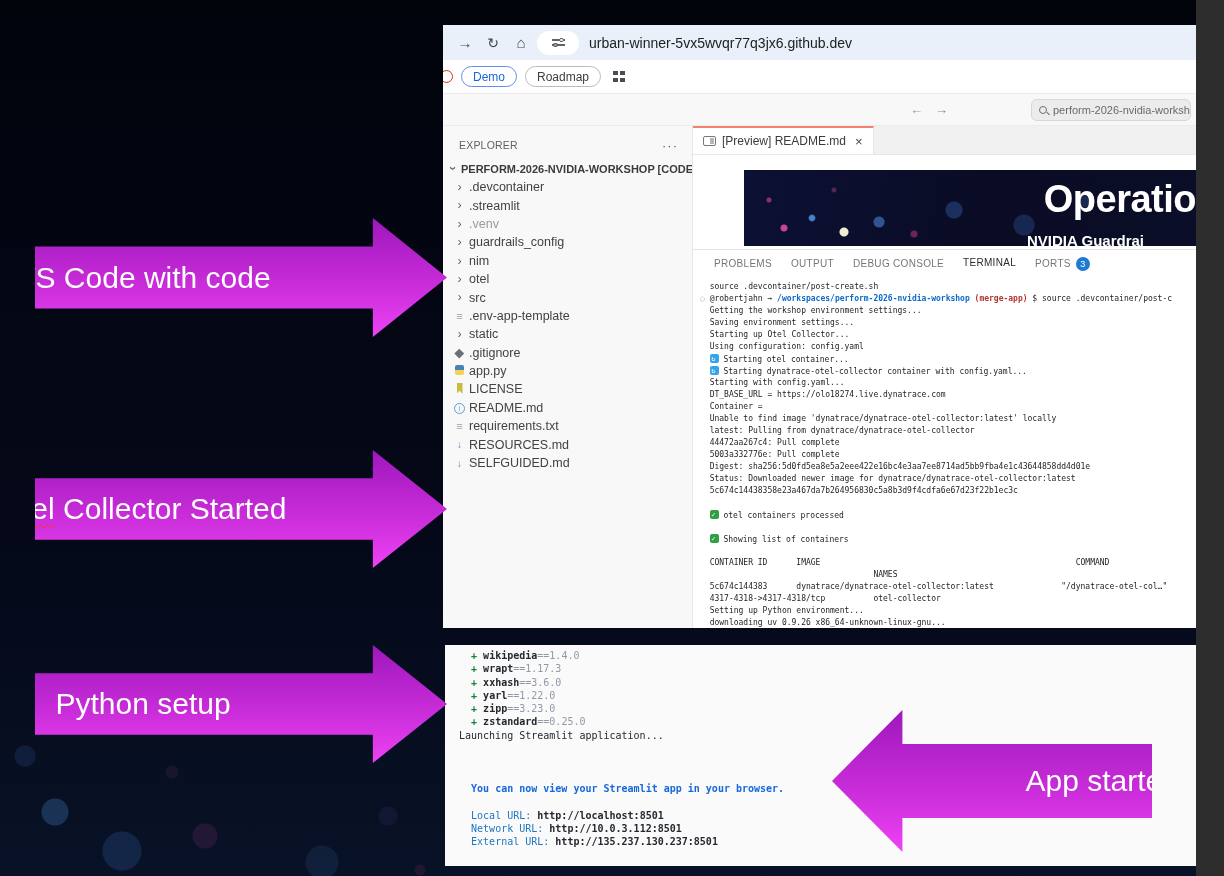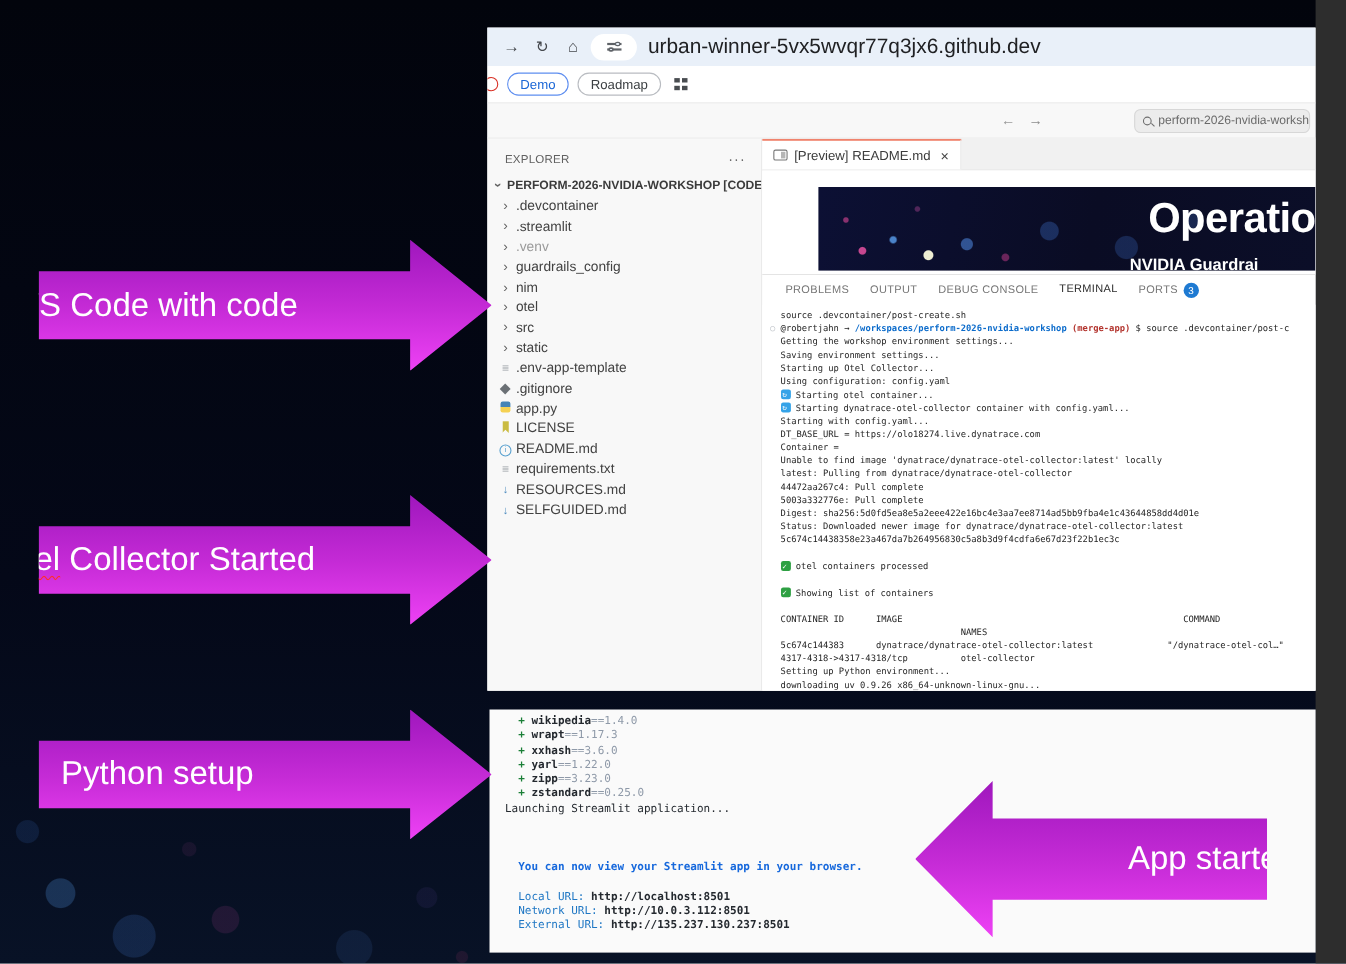--- a/index.html
+++ b/index.html
@@ -31,21 +31,21 @@
   .ic-reload::before { content:"\21BB"; font-size:14px; }
   .ic-home::before { content:"\2302"; font-size:15px; }
   .site-pill { width:42px; height:24px; background:#fff; border-radius:13px; margin:0 6px 0 2px;
                display:flex; align-items:center; justify-content:center; }
   .tune { position:relative; width:13px; height:9px; }
   .tune::before { content:""; position:absolute; left:0; top:1px; width:13px; height:1.5px;
                   background:#5f6368; box-shadow:0 5px 0 #5f6368; }
   .tune::after { content:""; position:absolute; top:-0.5px; left:7.5px; width:2.5px; height:2.5px;
                  border-radius:50%; background:#e9f0f9; border:1.5px solid #5f6368;
                  box-shadow:-6px 5px 0 -1.5px #e9f0f9, -6px 5px 0 0 #5f6368; }
-  .url-text { font-size:19px; color:#202124; margin-left:4px; white-space:nowrap; }
+  .url-text { font-size:14px; color:#202124; margin-left:4px; white-space:nowrap; }
 
   .bookmarks { height:33px; background:#fff; display:flex; align-items:center; padding:0 6px; overflow:hidden; }
   .clip-avatar { width:13px; height:13px; border:1.6px solid #d93025; border-radius:50%;
                  margin-left:-9px; flex:none; }
   .bm-pill { height:21px; border-radius:11px; display:flex; align-items:center; padding:0 11px;
              font-size:12px; margin-left:8px; white-space:nowrap; background:#fff; }
   .bm-demo { border:1.5px solid #5e8ef0; color:#1a66d6; }
   .bm-road { border:1.5px solid #b9bcc1; color:#3c4043; }
   .grid-icon { width:12px; height:12px; margin-left:12px; position:relative; }
   .grid-icon::before { content:""; position:absolute; left:0; top:0; width:4.6px; height:4.6px;
@@ -227,26 +227,26 @@
           </div>
           <div class="tree-row">
             <span class="chev"></span>
             <span class="tree-label">otel</span>
           </div>
           <div class="tree-row">
             <span class="chev"></span>
             <span class="tree-label">src</span>
           </div>
           <div class="tree-row">
-            <span class="chev"></span>
-            <span class="tree-label">static</span>
-          </div>
-          <div class="tree-row">
             <span class="ic ic-lines"></span>
             <span class="tree-label">.env-app-template</span>
+          </div>
+          <div class="tree-row">
+            <span class="chev"></span>
+            <span class="tree-label">static</span>
           </div>
           <div class="tree-row">
             <span class="ic ic-git"></span>
             <span class="tree-label">.gitignore</span>
           </div>
           <div class="tree-row">
             <span class="ic ic-python"></span>
             <span class="tree-label">app.py</span>
           </div>
           <div class="tree-row">

